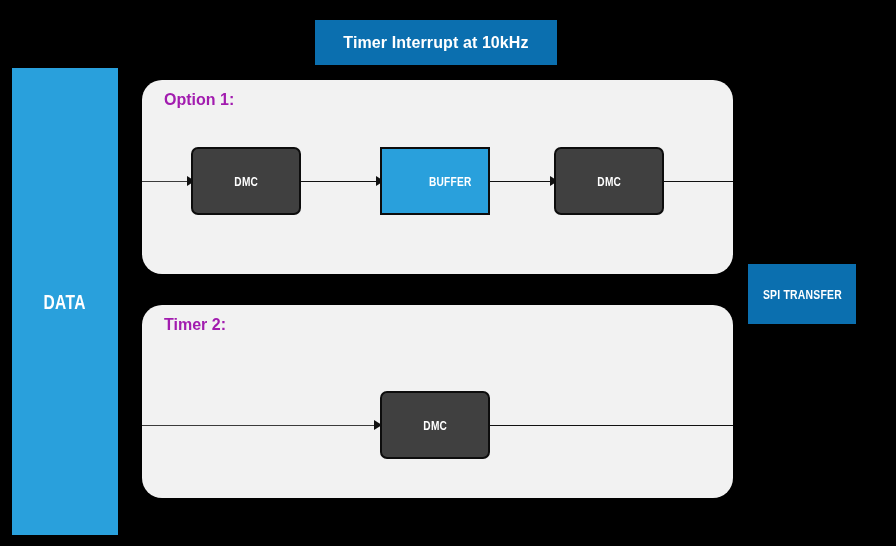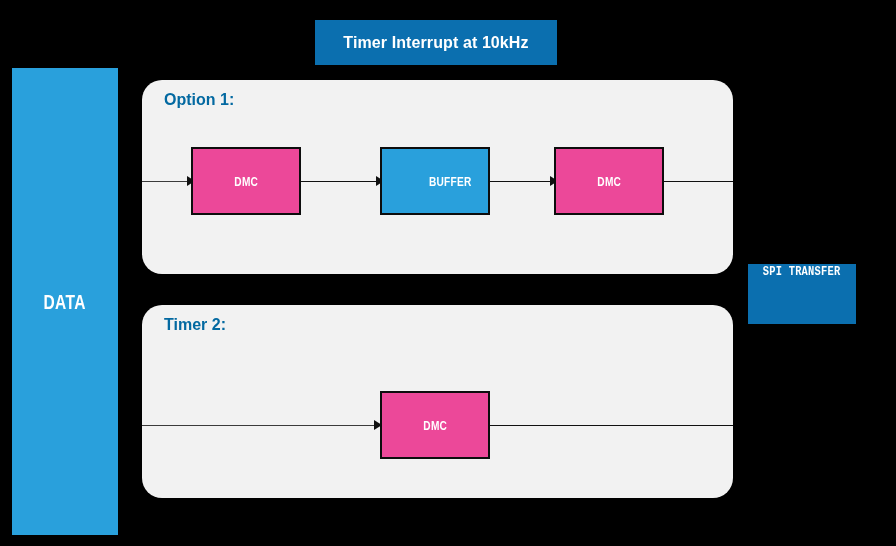--- a/index.html
+++ b/index.html
@@ -68,42 +68,42 @@
   }
   #panel-1 { top: 80px;  height: 194px; }
   #panel-2 { top: 305px; height: 193px; }
 
   .panel-title {
     position: absolute;
     left: 22px;
     top: 11px;
     font-size: 16px;
     font-weight: bold;
-    color: #0369a1;
+    color: #a21caf;
     white-space: nowrap;
   }
 
   
   .pbox {
     position: absolute;
     border: 2px solid #0d0d0d;
     display: flex;
     align-items: center;
     justify-content: center;
     box-sizing: border-box;
   }
   .pbox .label {
     color: #ffffff;
     font-size: 13px;
     font-weight: bold;
     letter-spacing: 0.3px;
     transform: scaleX(0.78);
     white-space: nowrap;
   }
-  .pbox.dark  { background: #ec4899; }
+  .pbox.dark  { background: #404040; border-radius: 7px; }
   .pbox.light { background: #29A0DC; padding-left: 30px; }
 
   
   #box-dmc-1    { left: 49px;  top: 67px; width: 110px; height: 68px; }
   #box-buffer   { left: 238px; top: 67px; width: 110px; height: 68px; }
   #box-dmc-2    { left: 412px; top: 67px; width: 110px; height: 68px; }
   
   #box-dmc-3    { left: 238px; top: 86px; width: 110px; height: 68px; }
 
   
@@ -137,23 +137,22 @@
 
   
   .spi-box {
     position: absolute;
     left: 748px;
     top: 264px;
     width: 108px;
     height: 60px;
     background: #0B6FAF;
     display: flex;
-    align-items: flex-start;
-    justify-content: center;
-    font-family: Liberation Mono, monospace;
+    align-items: center;
+    justify-content: center;
   }
   .spi-box .label {
     color: #ffffff;
     font-size: 13px;
     font-weight: bold;
     letter-spacing: 0.3px;
     transform: scaleX(0.8);
     white-space: nowrap;
   }
 </style>

